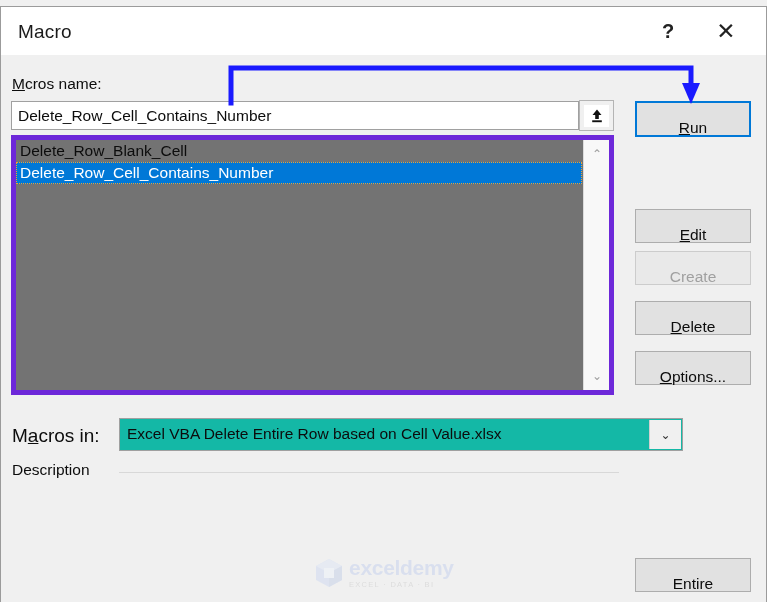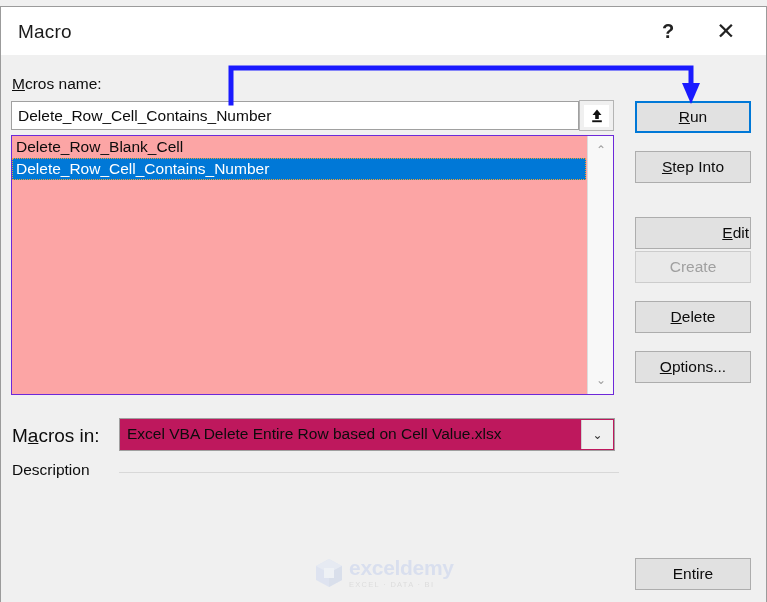--- a/index.html
+++ b/index.html
@@ -112,22 +112,22 @@
   }
 
   
   .listbox {
     position: absolute;
     left: 10px;
     top: 128px;
     width: 603px;
     height: 260px;
     box-sizing: border-box;
-    border: 1px solid #6d28d9;
-    background: #fca5a5;
+    border: 5px solid #6d28d9;
+    background: #737373;
     overflow: hidden;
   }
   .list-items {
     position: absolute;
     left: 0; top: 0;
     right: 27px;
     top: 0;
   }
   .list-item {
     height: 22px;
@@ -175,59 +175,59 @@
     left: 634px;
     width: 116px;
     height: 32px;
     box-sizing: border-box;
     background: #e1e1e1;
     border: 1px solid #adadad;
     font-family: "Liberation Sans", sans-serif;
     font-size: 15.5px;
     color: #0c0c0c;
     cursor: default;
-    padding: 1px;
+    padding: 16px;
     text-align: center;
   }
   .btn .acc { text-decoration: underline; }
   .btn.focused {
     border: 2px solid #0078d7;
     background: #e1e1e1;
   }
   .btn.disabled {
     color: #a0a0a0;
     background: #e9e9e9;
     border-color: #cccccc;
   }
   .btn-run      { top: 94px; }
   .btn-stepinto { top: 144px; }
-  .btn-edit     { top: 210px; text-align: right; }
+  .btn-edit     { top: 202px; }
   .btn-create   { top: 244px; text-align: center; }
   .btn-delete   { top: 294px; }
   .btn-options  { top: 344px; }
   .btn-cancel   { top: 551px; }
 
   
   .lbl-macros-in {
     position: absolute;
     left: 11px;
     top: 418px;
     font-size: 19px;
     color: #0c0c0c;
   }
   .lbl-macros-in .acc { text-decoration: underline; }
   .combo {
     position: absolute;
     left: 118px;
     top: 411px;
-    width: 496px;
+    width: 564px;
     height: 33px;
     box-sizing: border-box;
     border: 1px solid #a0a0a0;
-    background: #be185d;
+    background: #14b8a6;
   }
   .combo-value {
     position: absolute;
     left: 7px;
     top: 6px;
     font-size: 15.5px;
     color: #0c0c0c;
     white-space: nowrap;
   }
   .combo-arrow {
@@ -342,21 +342,20 @@
         <div class="list-item">Delete_Row_Blank_Cell</div>
         <div class="list-item selected">Delete_Row_Cell_Contains_Number</div>
       </div>
       <div class="scrollbar">
         <div class="sb-arrow sb-up">⌃</div>
         <div class="sb-arrow sb-down">⌄</div>
       </div>
     </div>
 
     <button class="btn btn-run focused"><span class="acc">R</span><span>un</span></button>
-    <button class="btn btn-stepinto"><span class="acc">S</span><span>tep Into</span></button>
     <button class="btn btn-edit"><span class="acc">E</span><span>dit</span></button>
     <button class="btn btn-create disabled"><span class="acc"></span><span>Create</span></button>
     <button class="btn btn-delete"><span class="acc">D</span><span>elete</span></button>
     <button class="btn btn-options"><span class="acc">O</span><span>ptions...</span></button>
     <button class="btn btn-cancel"><span class="acc"></span><span>Entire</span></button>
 
     <div class="lbl-macros-in"><span>M</span><span class="acc">a</span><span>cros in:</span></div>
 
     <div class="combo">
       <div class="combo-value">Excel VBA Delete Entire Row based on Cell Value.xlsx</div>

